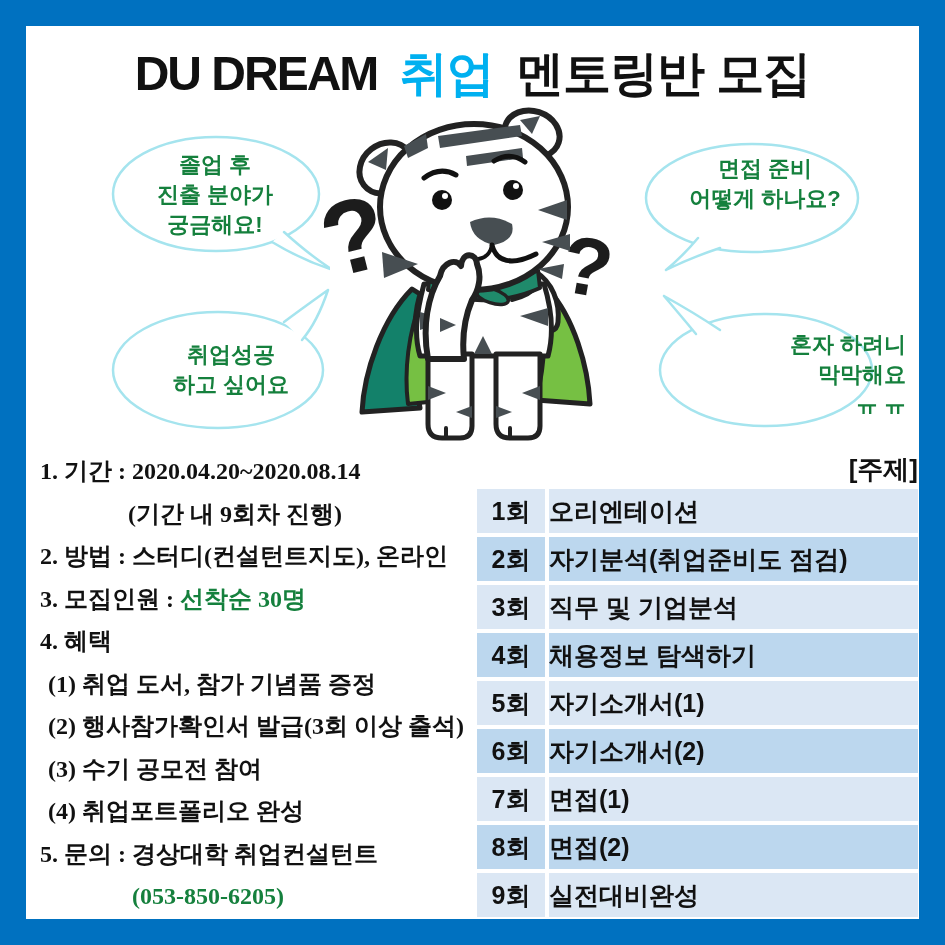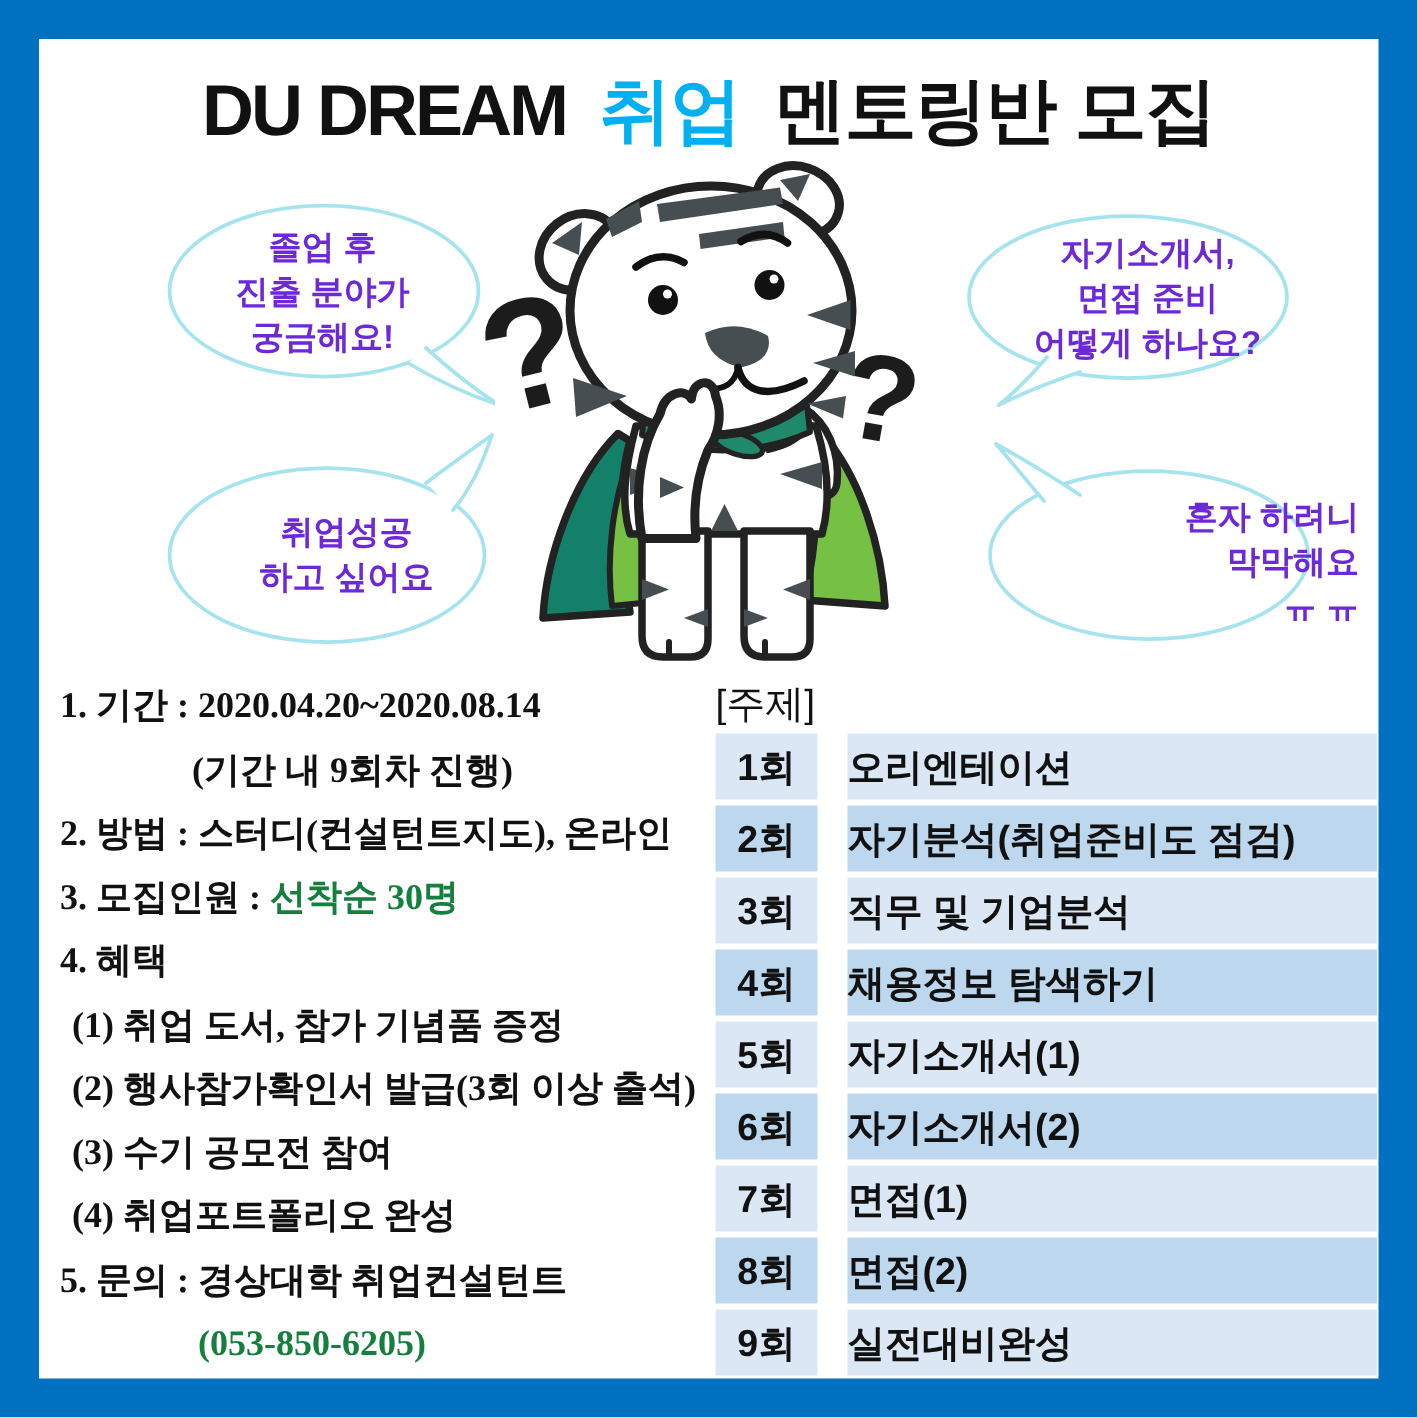--- a/index.html
+++ b/index.html
@@ -13,46 +13,46 @@
     position:absolute;left:0;top:16px;width:100%;text-align:center;
     font-size:48px;font-weight:800;letter-spacing:-1px;white-space:nowrap;
   }
   .title .en{letter-spacing:-2px;}
   .title .hl{color:#00b0f0;margin:12px 10px;}
   
   .bubble{position:absolute;}
   .bubble svg{position:absolute;left:0;top:0;}
   .bubble .btxt{
     position:absolute;width:100%;text-align:center;font-weight:700;
-    font-size:22px;line-height:30px;color:#6d28d9;
+    font-size:22px;line-height:30px;color:#15803d;
   }
   
   .qmark{position:absolute;font-weight:800;color:#1c1c1c;line-height:1;}
   .qmark.left{left:296px;top:158px;font-size:104px;transform:rotate(-14deg);}
   .qmark.right{left:536px;top:200px;font-size:82px;transform:rotate(10deg);}
   
   .info{
     position:absolute;left:14px;top:424px;width:462px;
     font-size:24px;font-weight:700;line-height:42.5px;white-space:nowrap;font-family:Liberation Serif, serif;
   }
   .info .row{height:42.5px;}
   .info .ind-a{padding-left:88px;}
   .info .ind-b{padding-left:8px;}
   .info .ind-c{padding-left:92px;}
   .info .red{color:#15803d;}
   
   .sched-header{
-    position:absolute;left:451px;top:426px;width:441px;text-align:left;
-    font-size:26px;font-weight:400;
+    position:absolute;left:451px;top:426px;width:441px;text-align:right;
+    font-size:26px;font-weight:700;
   }
   .sched{
     position:absolute;left:451px;top:463px;width:441px;
     display:flex;flex-direction:column;gap:4px;
   }
-  .srow{display:flex;gap:20px;height:44px;font-size:25px;font-weight:700;}
+  .srow{display:flex;gap:4px;height:44px;font-size:25px;font-weight:700;}
   .srow .sess{width:68px;display:flex;align-items:center;justify-content:center;}
   .srow .topic{flex:1;display:flex;align-items:center;white-space:nowrap;}
   .srow.light .sess,.srow.light .topic{background:#dbe7f4;}
   .srow.dark  .sess,.srow.dark  .topic{background:#bcd7ee;}
   
   .mascot{position:absolute;left:298px;top:78px;}
 </style>
 </head>
 <body>
 
@@ -89,21 +89,20 @@
     </div>
   </div>
 
   <div class="bubble" style="left:614px;top:112px;width:250px;height:160px;">
     <svg width="250" height="160" viewBox="0 0 250 160">
       <ellipse cx="112" cy="60" rx="106" ry="54" fill="#ffffff" stroke="#a5e4ee" stroke-width="2.5"></ellipse>
       <path d="M58,100 C48,112 38,122 26,132 C40,124 60,116 80,110 Z" fill="#ffffff"></path>
       <path d="M58,100 C48,112 38,122 26,132 M26,132 C42,124 62,116 80,110" fill="none" stroke="#a5e4ee" stroke-width="2.5" stroke-linecap="round"></path>
     </svg>
     <div class="btxt" style="top:16px;">
-      <div>자기소개서,</div>
       <div>면접 준비</div>
       <div>어떻게 하나요?</div>
     </div>
   </div>
 
   <div class="bubble" style="left:630px;top:260px;width:250px;height:158px;">
     <svg width="250" height="158" viewBox="0 0 250 158">
       <ellipse cx="110" cy="84" rx="106" ry="56" fill="#ffffff" stroke="#a5e4ee" stroke-width="2.5"></ellipse>
       <path d="M40,48 C30,36 20,24 8,10 C26,20 46,32 64,44 Z" fill="#ffffff"></path>
       <path d="M40,48 C30,36 20,24 8,10 M8,10 C26,20 46,32 64,44" fill="none" stroke="#a5e4ee" stroke-width="2.5" stroke-linecap="round"></path>

